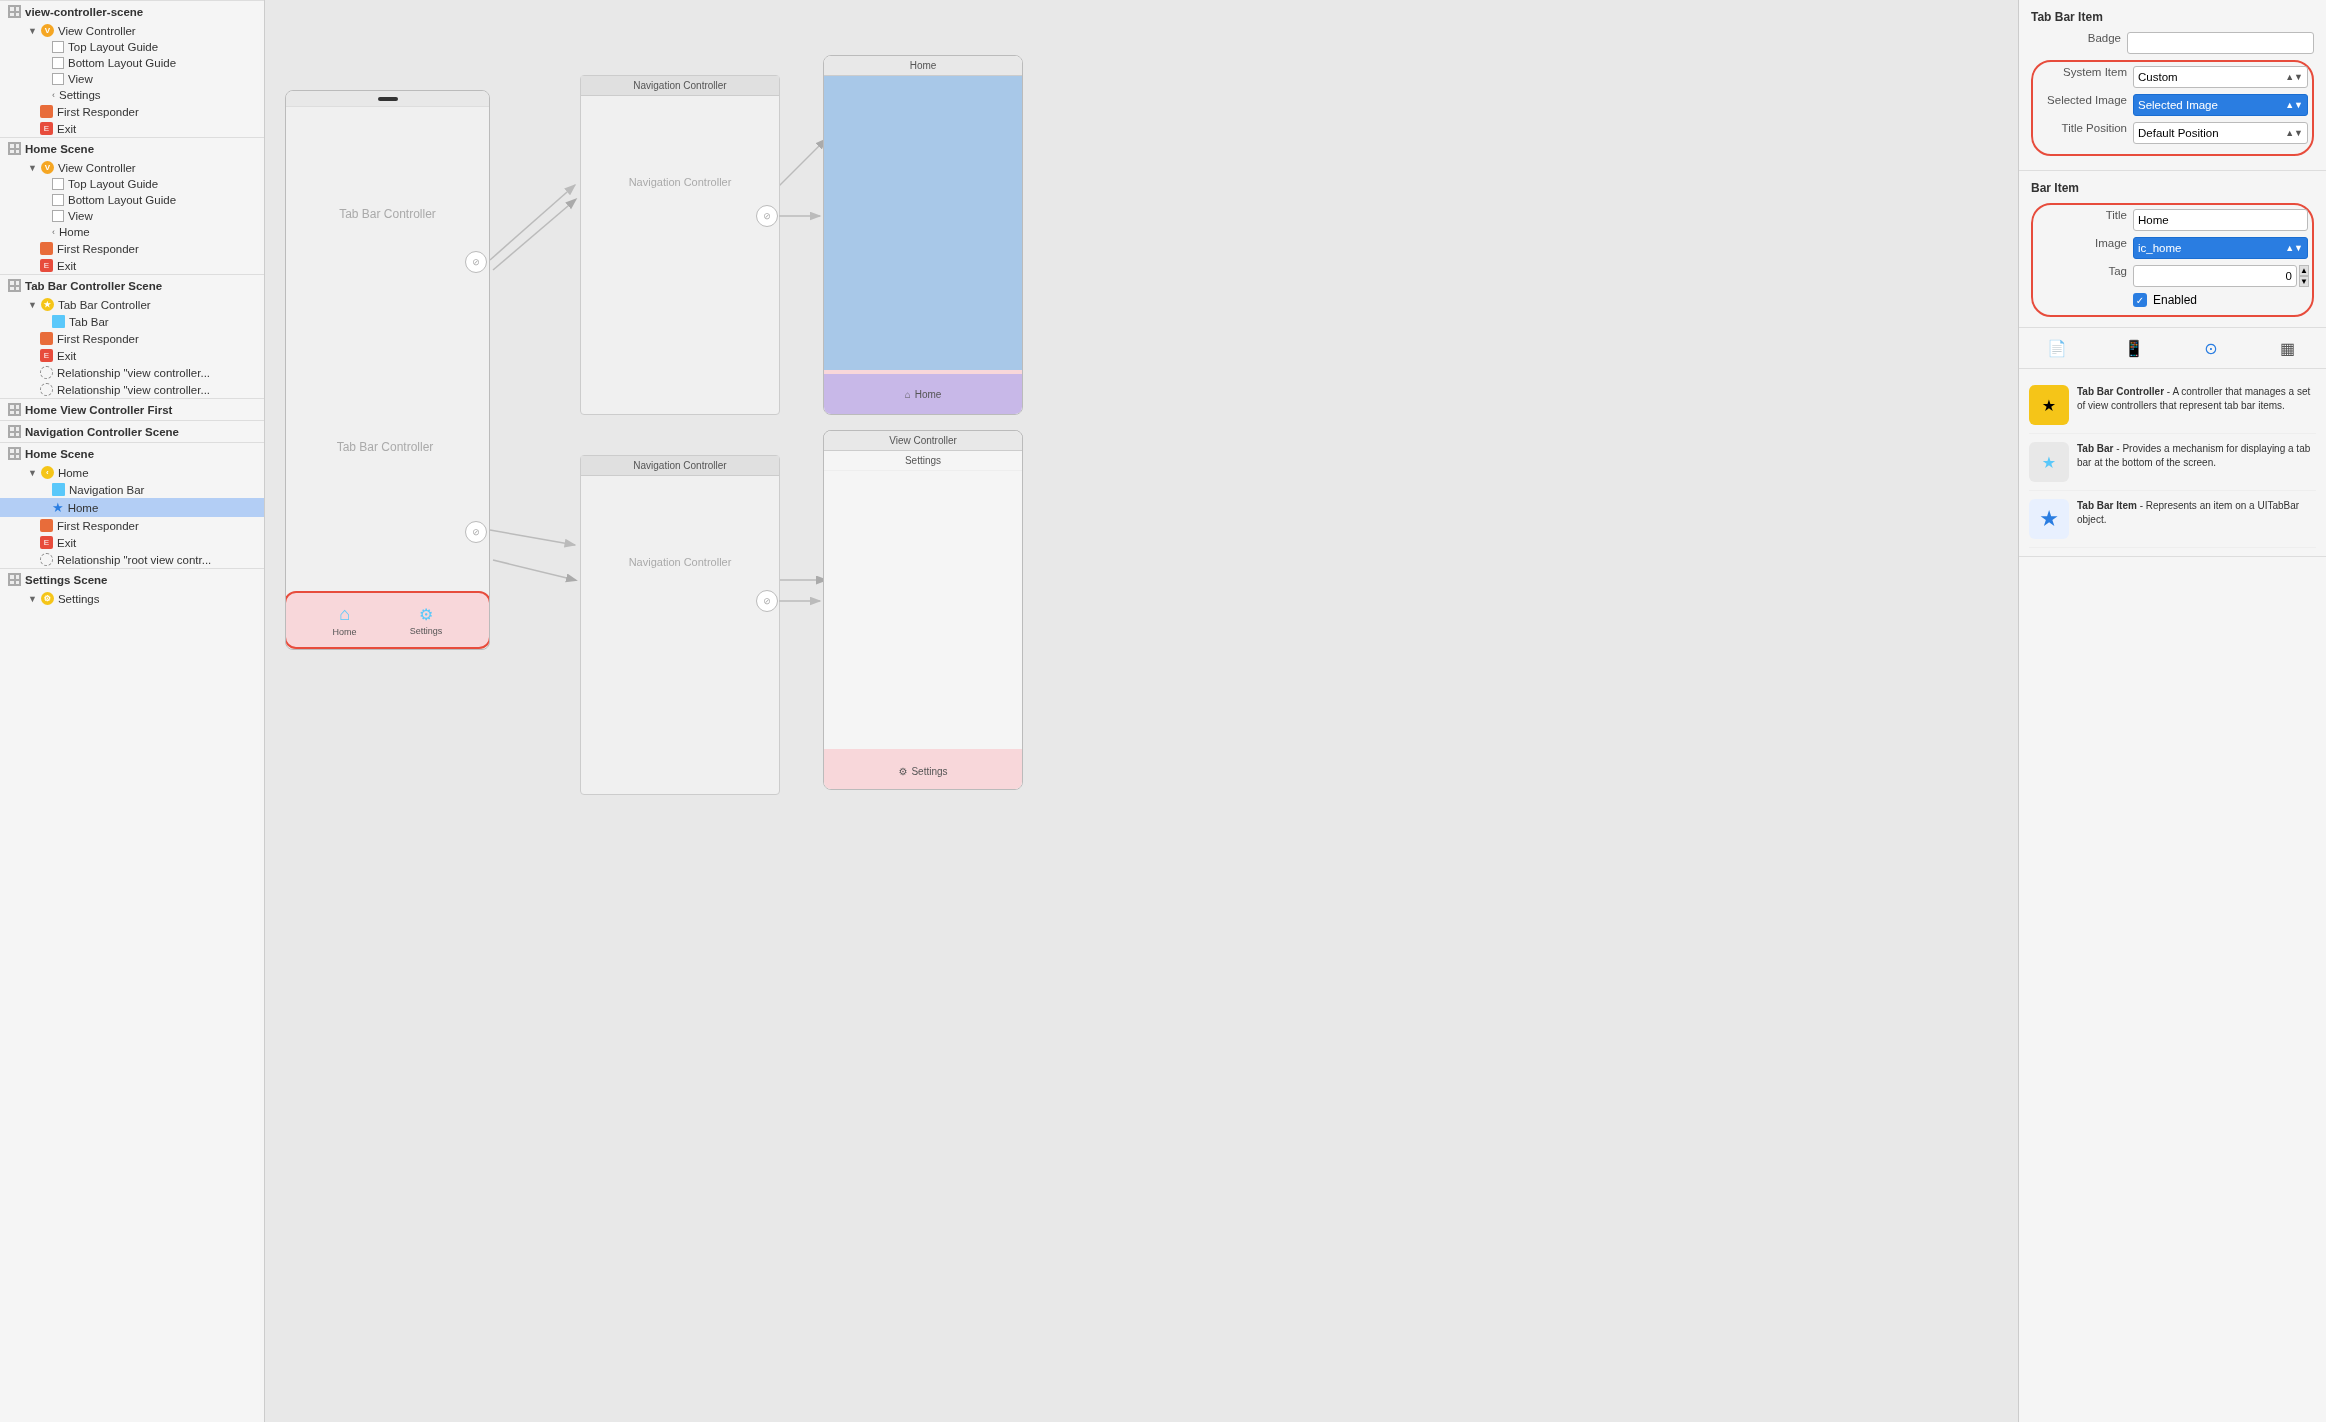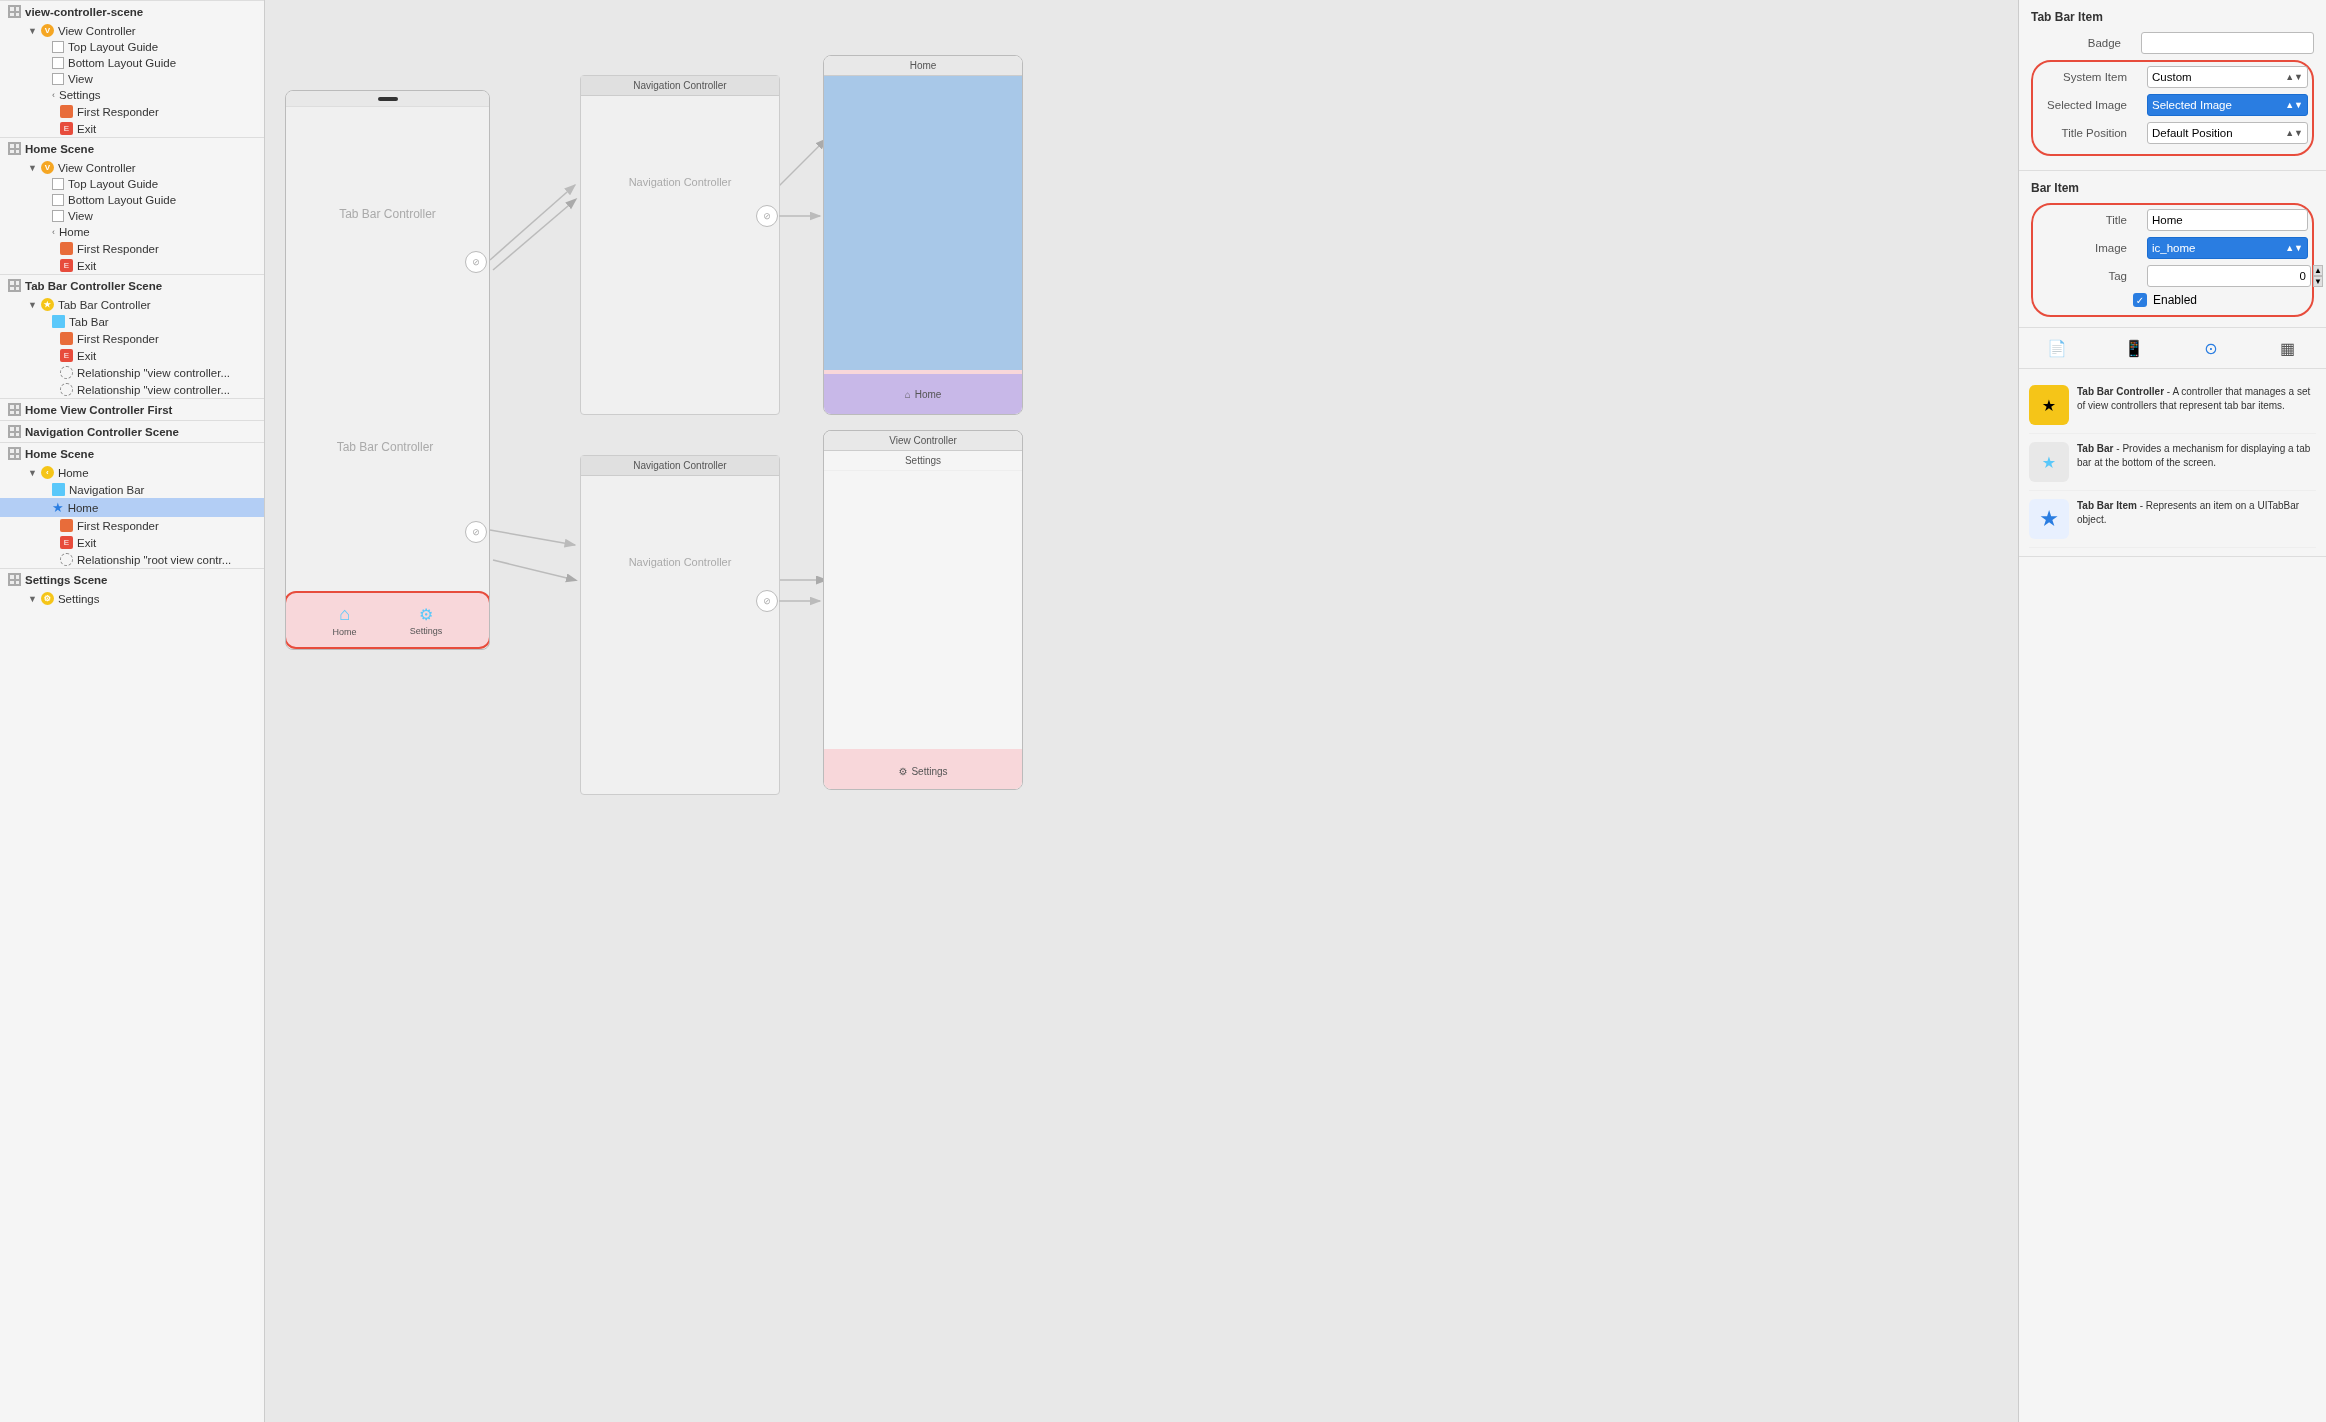--- a/index.html
+++ b/index.html
@@ -34,21 +34,21 @@
     .tree-item {
       padding: 2px 8px 2px 20px;
       display: flex;
       align-items: center;
       gap: 4px;
       color: #333;
       cursor: default;
     }
     .tree-item.selected { background: #b3cef5; }
     .tree-item.indent1 { padding-left: 28px; }
-    .tree-item.indent2 { padding-left: 60px; text-align: right; }
+    .tree-item.indent2 { padding-left: 40px; text-align: right; }
     .tree-item.indent3 { padding-left: 52px; }
     .icon-white-rect {
       width: 12px; height: 12px;
       background: white;
       border: 1px solid #aaa;
       display: inline-block;
       flex-shrink: 0;
     }
     .icon-orange-circle {
       width: 13px; height: 13px;
@@ -187,23 +187,22 @@
       border-bottom: 1px solid #ddd;
     }
     .panel-section-title {
       font-weight: 700;
       font-size: 12px;
       color: #333;
       margin-bottom: 8px;
     }
     .form-row {
       display: flex;
-      align-items: center;
       margin-bottom: 6px;
-      gap: 20px;
+      gap: 6px;
     }
     .form-label {
       width: 90px;
       text-align: right;
       color: #555;
       font-size: 11.5px;
       flex-shrink: 0;
     }
     .form-control {
       flex: 1;

